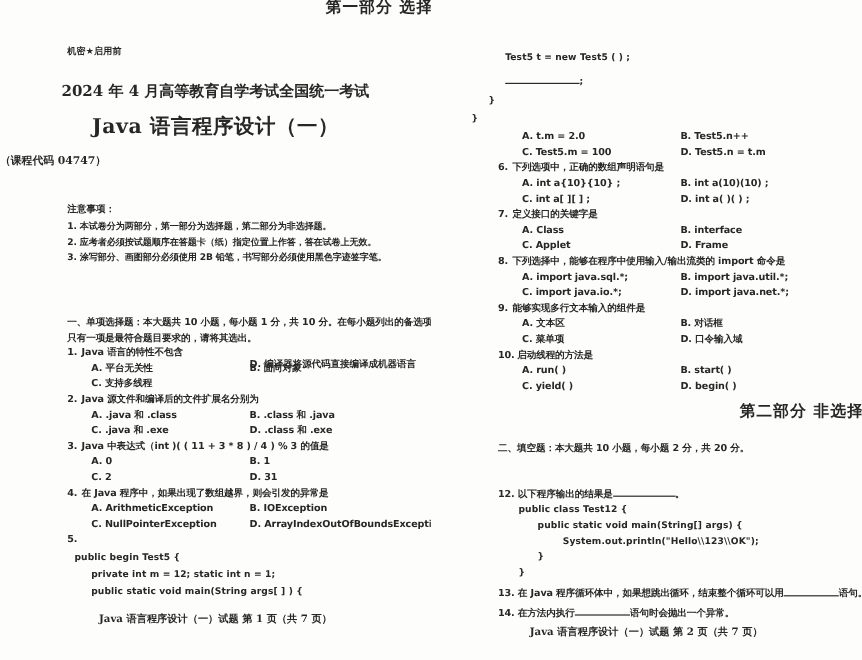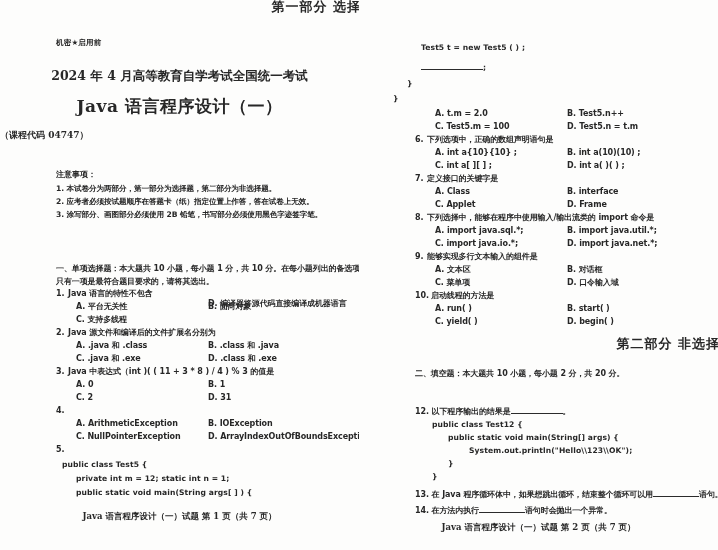--- a/index.html
+++ b/index.html
@@ -195,28 +195,29 @@
       <div class="t opt optB" style="top:355px"><span>D.</span>&nbsp;<span>.class 和 .exe</span></div>
 
       <div class="t q qnum" style="top:368px">3.</div>
       <div class="t q qtext" style="top:368px">Java 中表达式（int )( ( 11 + 3 * 8 ) / 4 ) % 3 的值是</div>
       <div class="t opt optA" style="top:381px"><span>A.</span>&nbsp;<span>0</span></div>
       <div class="t opt optB" style="top:381px"><span>B.</span>&nbsp;<span>1</span></div>
       <div class="t opt optA" style="top:394px"><span>C.</span>&nbsp;<span>2</span></div>
       <div class="t opt optB" style="top:394px"><span>D.</span>&nbsp;<span>31</span></div>
 
       <div class="t q qnum" style="top:407px">4.</div>
+      <div class="t q qtext" style="top:407px">在 Java 程序中，如果出现了数组越界，则会引发的异常是</div>
       <div class="t opt optA" style="top:420px"><span>A.</span>&nbsp;<span>ArithmeticException</span></div>
       <div class="t opt optB" style="top:420px"><span>B.</span>&nbsp;<span>IOException</span></div>
       <div class="t opt optA" style="top:433px"><span>C.</span>&nbsp;<span>NullPointerException</span></div>
       <div class="t opt optB" style="top:433px"><span>D.</span>&nbsp;<span>ArrayIndexOutOfBoundsException</span></div>
 
       <div class="t q qnum" style="top:446px">5.</div>
 
-      <div class="t code" style="left:62px; top:461px">public   class   Test5 {</div>
+      <div class="t code" style="left:62px; top:461px">public   begin   Test5 {</div>
       <div class="t code" style="left:76px; top:475px">private   int   m = 12;            static   int   n = 1;</div>
       <div class="t code" style="left:76px; top:489px">public   static   void   main(String   args[ ] ) {</div>
 
       <div class="t footer serif">Java 语言程序设计（一）试题   第 1 页（共 7 页）</div>
     </div>
   </div>
 
   <div class="page page-right">
     <div class="col">
 

